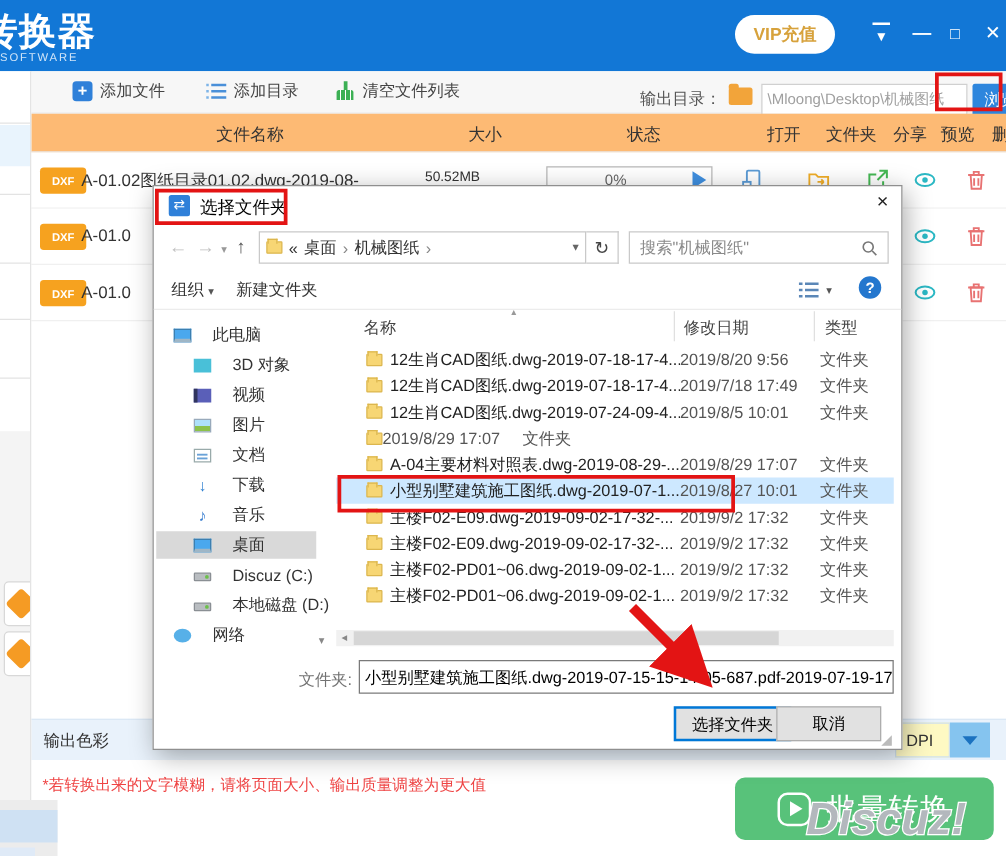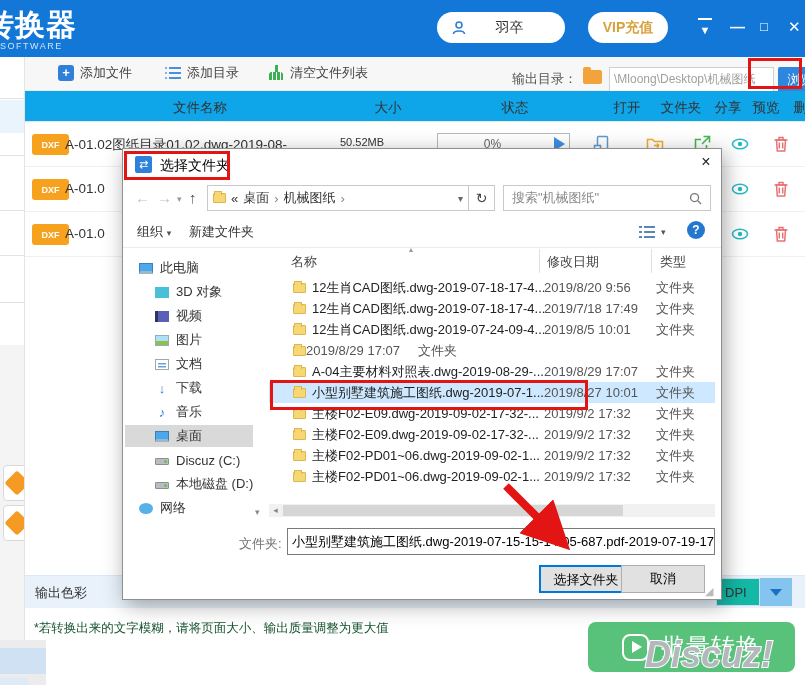--- a/index.html
+++ b/index.html
@@ -36,39 +36,39 @@
   .ic-clear:after { content:""; position:absolute; left:1px; top:7px; width:14px; height:8px; background:#3cb054;
     -webkit-mask:linear-gradient(#000,#000); border-radius:2px 2px 0 0;
     background:linear-gradient(90deg,#3cb054 3px,#fff 3px 4px,#3cb054 4px 7px,#fff 7px 8px,#3cb054 8px 11px,#fff 11px 12px,#3cb054 12px); }
   .outdir-label { position:absolute; left:487px; top:13px; color:#555; }
   .ic-folder-yellow { position:absolute; left:558px; top:13px; width:19px; height:14px; background:#f2a43a; border-radius:2px; }
   .ic-folder-yellow:before { content:""; position:absolute; left:0; top:-3px; width:8px; height:4px; background:#f2a43a; border-radius:2px 2px 0 0; }
   .out-input { position:absolute; left:584px; top:10px; width:165px; height:25px; background:#fff; border:1px solid #d0d0d0; color:#a0a0a0; font-size:12px; line-height:23px; padding:0 4px; white-space:nowrap; overflow:hidden; }
   .browse-btn { position:absolute; left:753px; top:10px; width:45px; height:26px; background:#2e86dd; color:#fff; text-align:center; line-height:26px; border-radius:2px; font-size:13px; cursor:pointer; }
 
   
-  .thead { position:absolute; left:25px; top:91px; width:780px; height:31px; border-bottom:1px solid #e7e7e7; background:#0ea5e9; }
+  .thead { position:absolute; left:25px; top:91px; width:780px; height:31px; border-bottom:1px solid #e7e7e7; background:#fdba74; }
   .th { position:absolute; top:8px; transform:translateX(-50%); color:#333; font-size:13.5px; white-space:nowrap; }
   .frow { position:absolute; left:25px; width:780px; height:45px; border-bottom:1px solid #f0f0f0; background:#fff; }
   .badge-dxf { position:absolute; left:7px; top:12px; width:37px; height:21px; background:#f6a21f; border-radius:3px; color:#fff; font-size:9px; font-weight:bold; display:flex; align-items:center; justify-content:center; }
   .fname { position:absolute; left:40px; top:14px; color:#333; font-size:13.5px; white-space:nowrap; }
   .fsize { position:absolute; left:315px; top:14px; color:#333; font-size:11px; }
   .progress { position:absolute; left:412px; top:11px; width:133px; height:22px; border:1px solid #b8b8b8; background:#fff; }
   .progress .ptext { position:absolute; left:0; right:22px; text-align:center; top:3px; color:#666; font-size:12px; }
   .progress .play { position:absolute; right:4px; top:3px; width:0; height:0; border-left:11px solid #3f8fe0; border-top:7px solid transparent; border-bottom:7px solid transparent; cursor:pointer; }
   .act { position:absolute; top:13px; width:18px; height:18px; cursor:pointer; }
   .a-open { left:568px; } .a-folder { left:621px; } .a-share { left:668px; } .a-eye { left:706px; } .a-trash { left:747px; }
 
   
   .bottombar { position:absolute; left:25px; top:575px; width:780px; height:33px; background:#e9f2fb; border-top:1px solid #dbe8f5; }
   .outcolor { position:absolute; left:10px; top:8px; color:#333; }
-  .dpi-box { position:absolute; left:691px; top:2px; width:44px; height:28px; background:#14b8a6; border:1px solid #cfe0ee; color:#333; line-height:27px; padding-left:8px; }
+  .dpi-box { position:absolute; left:691px; top:2px; width:44px; height:28px; background:#fef9c3; border:1px solid #cfe0ee; color:#333; line-height:27px; padding-left:8px; }
   .dpi-btn { position:absolute; left:735px; top:2px; width:32px; height:28px; background:#85c4ef; display:flex; align-items:center; justify-content:center; cursor:pointer; }
   .dpi-btn .car { width:0; height:0; border-top:7px solid #1b72c0; border-left:6px solid transparent; border-right:6px solid transparent; }
-  .note { position:absolute; left:34px; top:620px; color:#14532d; font-size:12.5px; }
+  .note { position:absolute; left:34px; top:620px; color:#ef4444; font-size:12.5px; }
   .convert-btn { position:absolute; left:588px; top:622px; width:207px; height:50px; background:#58c27a; border-radius:8px; display:flex; align-items:center; justify-content:center; gap:12px; color:#fff; cursor:pointer; z-index:6; }
   .play-badge { width:27px; height:27px; border:2px solid #fff; border-radius:8px; display:flex; align-items:center; justify-content:center; }
   .play-badge i { display:block; width:0; height:0; border-left:10px solid #fff; border-top:6px solid transparent; border-bottom:6px solid transparent; margin-left:3px; }
   .convert-label { font-size:24px; letter-spacing:1px; }
   .watermark { position:absolute; left:645px; top:634px; z-index:40; font-size:36px; font-weight:bold; font-style:italic; color:#b3b8bd; -webkit-text-stroke:2px #ffffff; paint-order:stroke fill; }
 
   
   .left-strip { position:absolute; left:0; top:57px; width:25px; height:628px; background:#fff; z-index:3; overflow:hidden; border-right:1px solid #e4e4e4; }
   .strip-line { position:absolute; left:0; width:25px; height:1px; background:#e3e3e3; }
   .strip-blue { position:absolute; left:0; top:43px; width:25px; height:33px; background:#e9f4fd; }
@@ -88,21 +88,21 @@
   .nav-arrow { position:absolute; top:40px; font-size:15px; cursor:pointer; }
   .crumb { position:absolute; left:84px; top:36px; width:262px; height:26px; border:1px solid #c9c9c9; display:flex; align-items:center; padding:0 5px; gap:5px; color:#333; }
   .crumb .mini-folder { width:13px; height:10px; background:#f7d674; border:1px solid #dcb64e; border-radius:1px; position:relative; flex:none; }
   .crumb .mini-folder:before { content:""; position:absolute; left:0; top:-3px; width:6px; height:3px; background:#f7d674; border:1px solid #dcb64e; border-bottom:none; }
   .crumb .car { margin-left:auto; color:#666; font-size:10px; }
   .refresh-btn { position:absolute; left:346px; top:36px; width:26px; height:26px; border:1px solid #c9c9c9; border-left:none; text-align:center; line-height:24px; color:#444; font-size:14px; cursor:pointer; }
   .searchbox { position:absolute; left:380px; top:36px; width:208px; height:26px; border:1px solid #c9c9c9; display:flex; align-items:center; padding:0 8px; color:#8a8a8a; }
   .searchbox svg { margin-left:auto; }
   .menu-item { position:absolute; top:74px; color:#333; cursor:pointer; }
   .menubar-sep { position:absolute; left:0; top:98px; width:598px; height:1px; background:#ececec; }
-  .side-item { position:absolute; left:2px; width:128px; height:22px; display:flex; align-items:center; gap:7px; color:#333; cursor:pointer; white-space:nowrap; }
+  .side-item { position:absolute; left:2px; width:128px; height:22px; display:flex; align-items:center; gap:17px; color:#333; cursor:pointer; white-space:nowrap; }
   .side-item.root { padding-left:14px; }
   .side-item.child { padding-left:30px; }
   .side-item.selected { background:#d9d9d9; }
   .sic { flex:none; display:inline-block; width:14px; height:11px; }
   .sic-pc,.sic-desktop { background:#4aa8ee; border:1px solid #3c7fb0; border-bottom:3px solid #9fb6c6; }
   .sic-cube { background:#49c0d8; }
   .sic-video { background:#5a5fb8; border-left:3px solid #30345e; }
   .sic-pic { background:linear-gradient(#aee1f9 55%, #8cc24a 45%); border:1px solid #9ab; }
   .sic-doc { background:linear-gradient(#fff,#fff) , #fff; border:1px solid #9aa;
     background:linear-gradient(90deg,transparent 2px,#6aa2d8 2px) 0 3px/10px 1.5px no-repeat,
@@ -142,27 +142,20 @@
   .red-arrow { position:absolute; left:488px; top:478px; z-index:30; }
 </style>
 </head>
 <body>
 
 <div id="app">
 
   <div class="header">
     <div class="app-title">转换器</div>
     <div class="app-subtitle">N SOFTWARE</div>
-    <div class="user-pill">
-      <svg width="18" height="18" viewBox="0 0 18 18" style="margin-left:13px">
-          <circle cx="9" cy="6" r="3" fill="none" stroke="#2d7fd6" stroke-width="1.6"></circle>
-          <path d="M3.5 15c0-4 11-4 11 0" fill="none" stroke="#2d7fd6" stroke-width="1.6"></path>
-        </svg>
-      <span class="uname">羽卒</span>
-    </div>
     <div class="vip-pill">
       <span>VIP充值</span>
     </div>
     <div class="winctl ctl-skin">▼</div>
     <div class="winctl ctl-min">—</div>
     <div class="winctl ctl-max">□</div>
     <div class="winctl ctl-close">✕</div>
   </div>
 
   <div class="toolbar">

